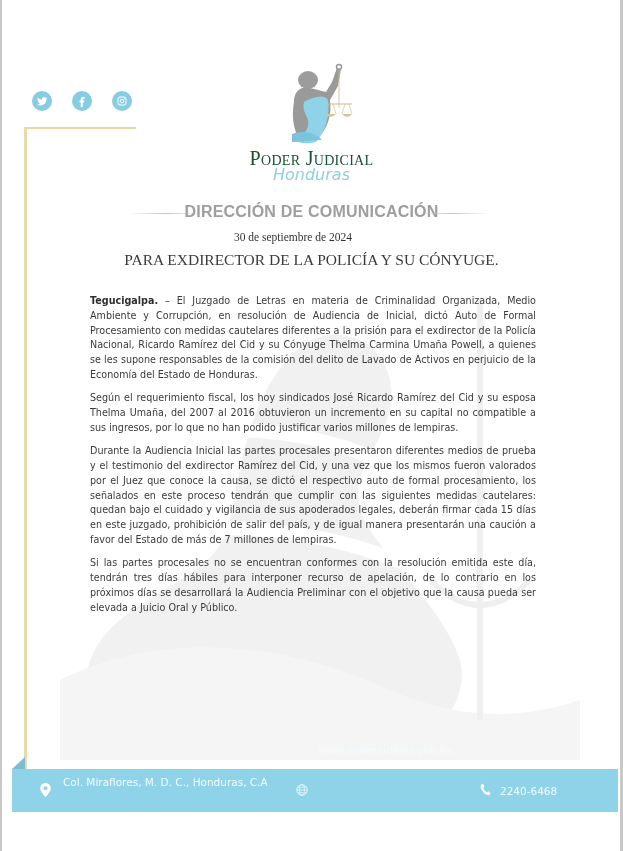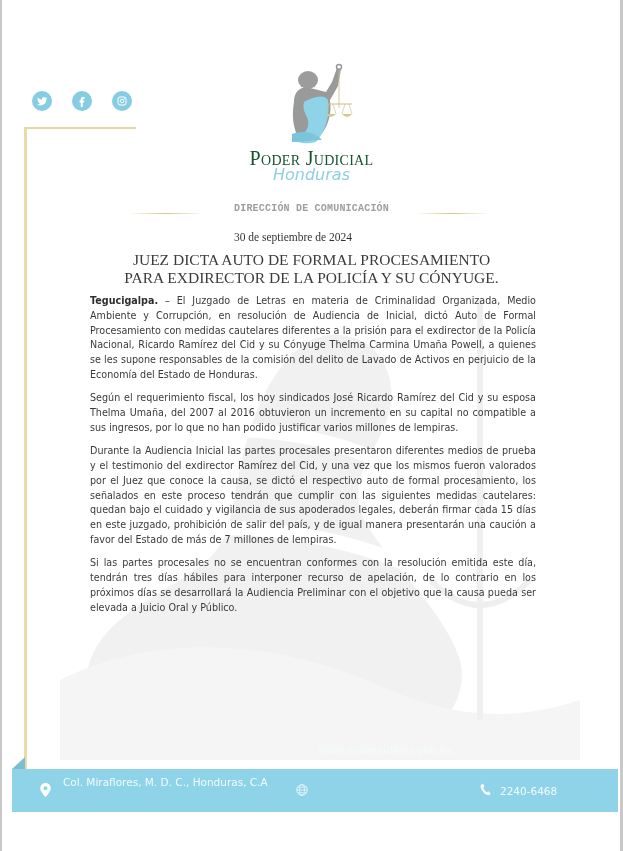--- a/index.html
+++ b/index.html
@@ -21,21 +21,21 @@
 
   .logo { position: absolute; left: 270px; top: 62px; width: 90px; height: 85px; }
   .brand { position: absolute; left: 0; width: 623px; text-align: center; }
   .brand-1 { top: 147px; font-family: "Liberation Serif", serif; font-size: 20px; color: #14532d; letter-spacing: 0.3px; font-variant: small-caps; }
   .brand-2 { top: 165px; font-family: "DejaVu Sans", sans-serif; font-size: 16px; color: #8fcfe2; font-style: italic; }
 
   .divider-row { position: absolute; top: 200px; left: 0; width: 623px; height: 20px; }
   .divider-line { position: absolute; top: 13px; height: 1px; background: linear-gradient(90deg, rgba(230,212,160,0), #d8c48a 50%, rgba(230,212,160,0)); }
   .divider-line.l { left: 128px; width: 76px; }
   .divider-line.r { left: 415px; width: 75px; }
-  .dept { position: absolute; left: 0; width: 623px; top: 3px; text-align: center; font-family: Liberation Mono, monospace; font-size: 10px; font-weight: bold; color: #9e9e9e; letter-spacing: 0.2px; }
+  .dept { position: absolute; left: 0; width: 623px; top: 3px; text-align: center; font-family: Liberation Sans, sans-serif; font-size: 16px; font-weight: bold; color: #9e9e9e; letter-spacing: 0.2px; }
 
   .date { position: absolute; top: 231px; left: 0; width: 586px; text-align: center; font-family: "Liberation Serif", serif; font-size: 11.5px; color: #333; }
   .headline { position: absolute; top: 251px; left: 0; width: 623px; text-align: center; font-family: "Liberation Serif", serif; font-size: 15.5px; color: #3b3b3b; line-height: 18px; }
 
   .body { position: absolute; left: 90px; top: 294px; width: 446px; font-family: "DejaVu Sans", sans-serif; font-size: 9.6px; line-height: 14.8px; color: #3a3a3a; text-align: justify; }
   .body p { margin: 0 0 8.5px 0; }
   .body strong { color: #2e2e2e; }
 
   .footer-bar { position: absolute; left: 12px; top: 769px; width: 606px; height: 43px; background: #8fd3e9; }
   .footer-notch { position: absolute; left: 12px; top: 757px; width: 0; height: 0; border-left: 13px solid transparent; border-bottom: 12px solid #7dbcd1; }
@@ -106,21 +106,20 @@
 <div class="brand brand-2">Honduras</div>
 
 <div class="divider-row">
   <div class="divider-line l"></div>
   <div class="dept">DIRECCIÓN DE COMUNICACIÓN</div>
   <div class="divider-line r"></div>
 </div>
 
 <div class="date">30 de septiembre de 2024</div>
 <div class="headline">
-  <div>JUEZ DICTA AUTO DE FORMAL PROCESAMIENTO</div>
   <div>PARA EXDIRECTOR DE LA POLICÍA Y SU CÓNYUGE.</div>
 </div>
 
 <div class="body">
   <p><strong>Tegucigalpa.</strong><span> – El Juzgado de Letras en materia de Criminalidad Organizada, Medio Ambiente y Corrupción, en resolución de Audiencia de Inicial, dictó Auto de Formal Procesamiento con medidas cautelares diferentes a la prisión para el exdirector de la Policía Nacional, Ricardo Ramírez del Cid y su Cónyuge Thelma Carmina Umaña Powell, a quienes se les supone responsables de la comisión del delito de Lavado de Activos en perjuicio de la Economía del Estado de Honduras.</span></p>
   <p>Según el requerimiento fiscal, los hoy sindicados José Ricardo Ramírez del Cid y su esposa Thelma Umaña, del 2007 al 2016 obtuvieron un incremento en su capital no compatible a sus ingresos, por lo que no han podido justificar varios millones de lempiras.</p>
   <p>Durante la Audiencia Inicial las partes procesales presentaron diferentes medios de prueba y el testimonio del exdirector Ramírez del Cid, y una vez que los mismos fueron valorados por el Juez que conoce la causa, se dictó el respectivo auto de formal procesamiento, los señalados en este proceso tendrán que cumplir con las siguientes medidas cautelares: quedan bajo el cuidado y vigilancia de sus apoderados legales, deberán firmar cada 15 días en este juzgado, prohibición de salir del país, y de igual manera presentarán una caución a favor del Estado de más de 7 millones de lempiras.</p>
   <p>Si las partes procesales no se encuentran conformes con la resolución emitida este día, tendrán tres días hábiles para interponer recurso de apelación, de lo contrario en los próximos días se desarrollará la Audiencia Preliminar con el objetivo que la causa pueda ser elevada a Juicio Oral y Público.</p>
 </div>
 

